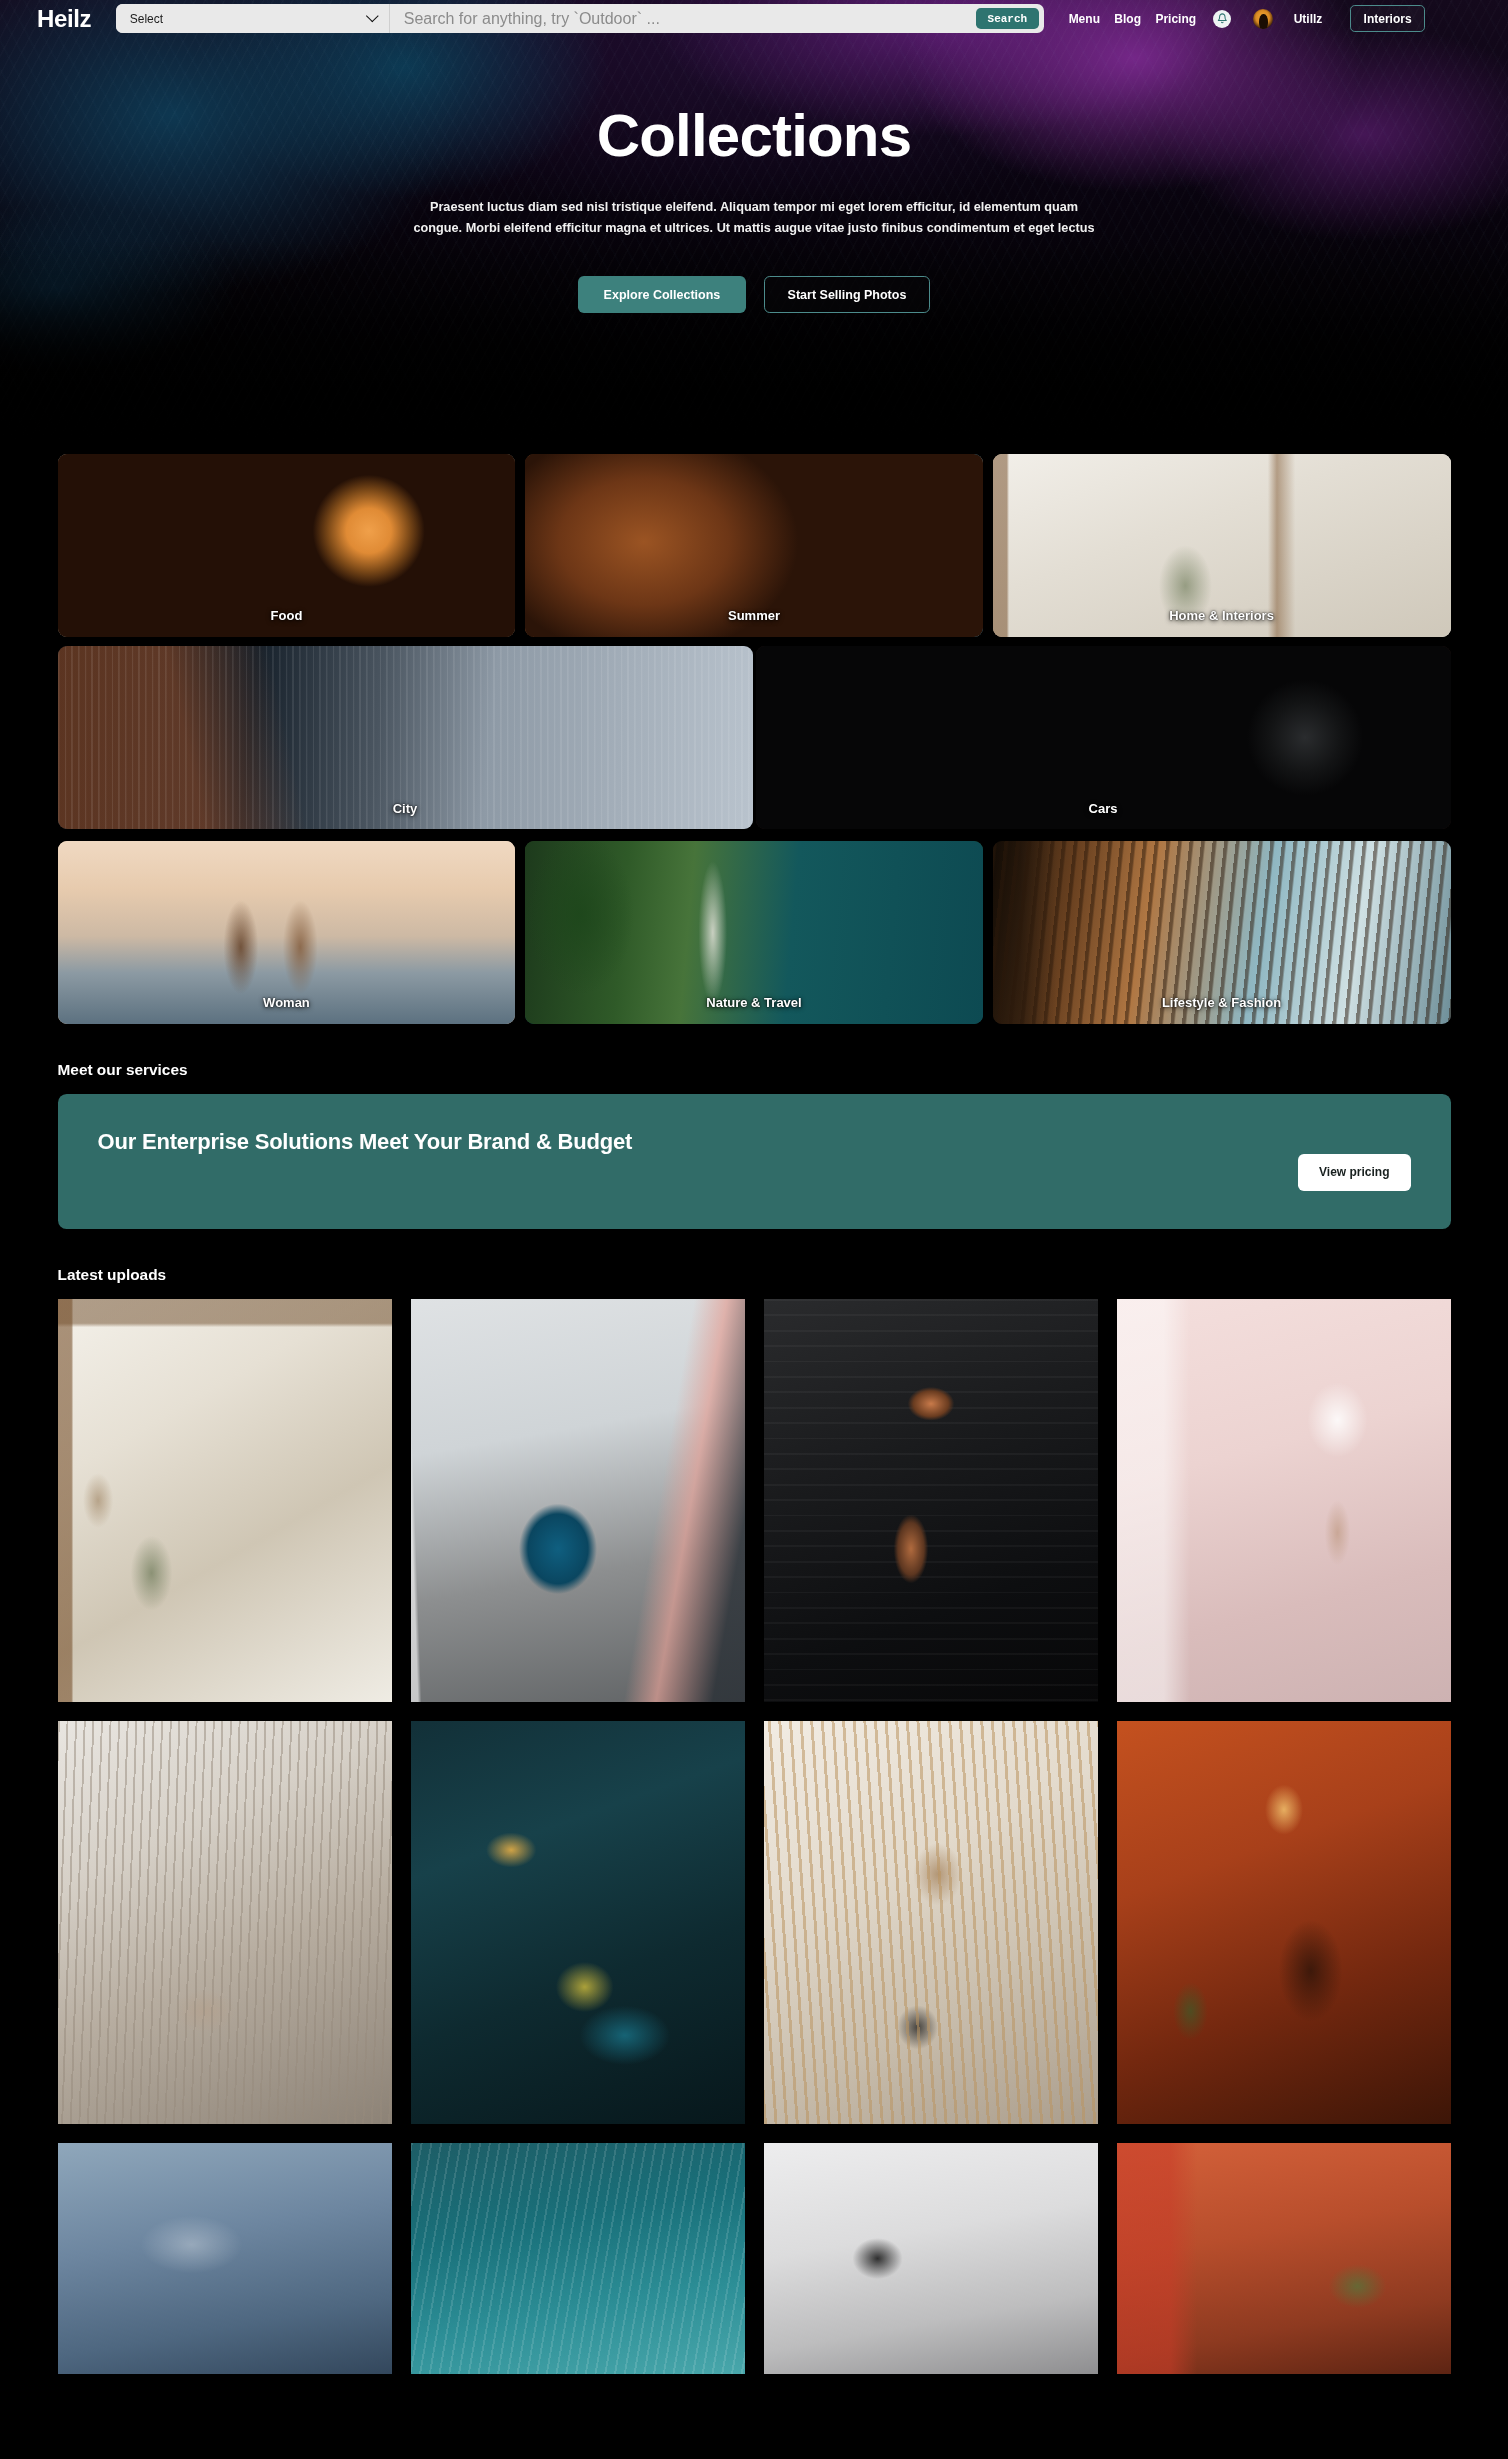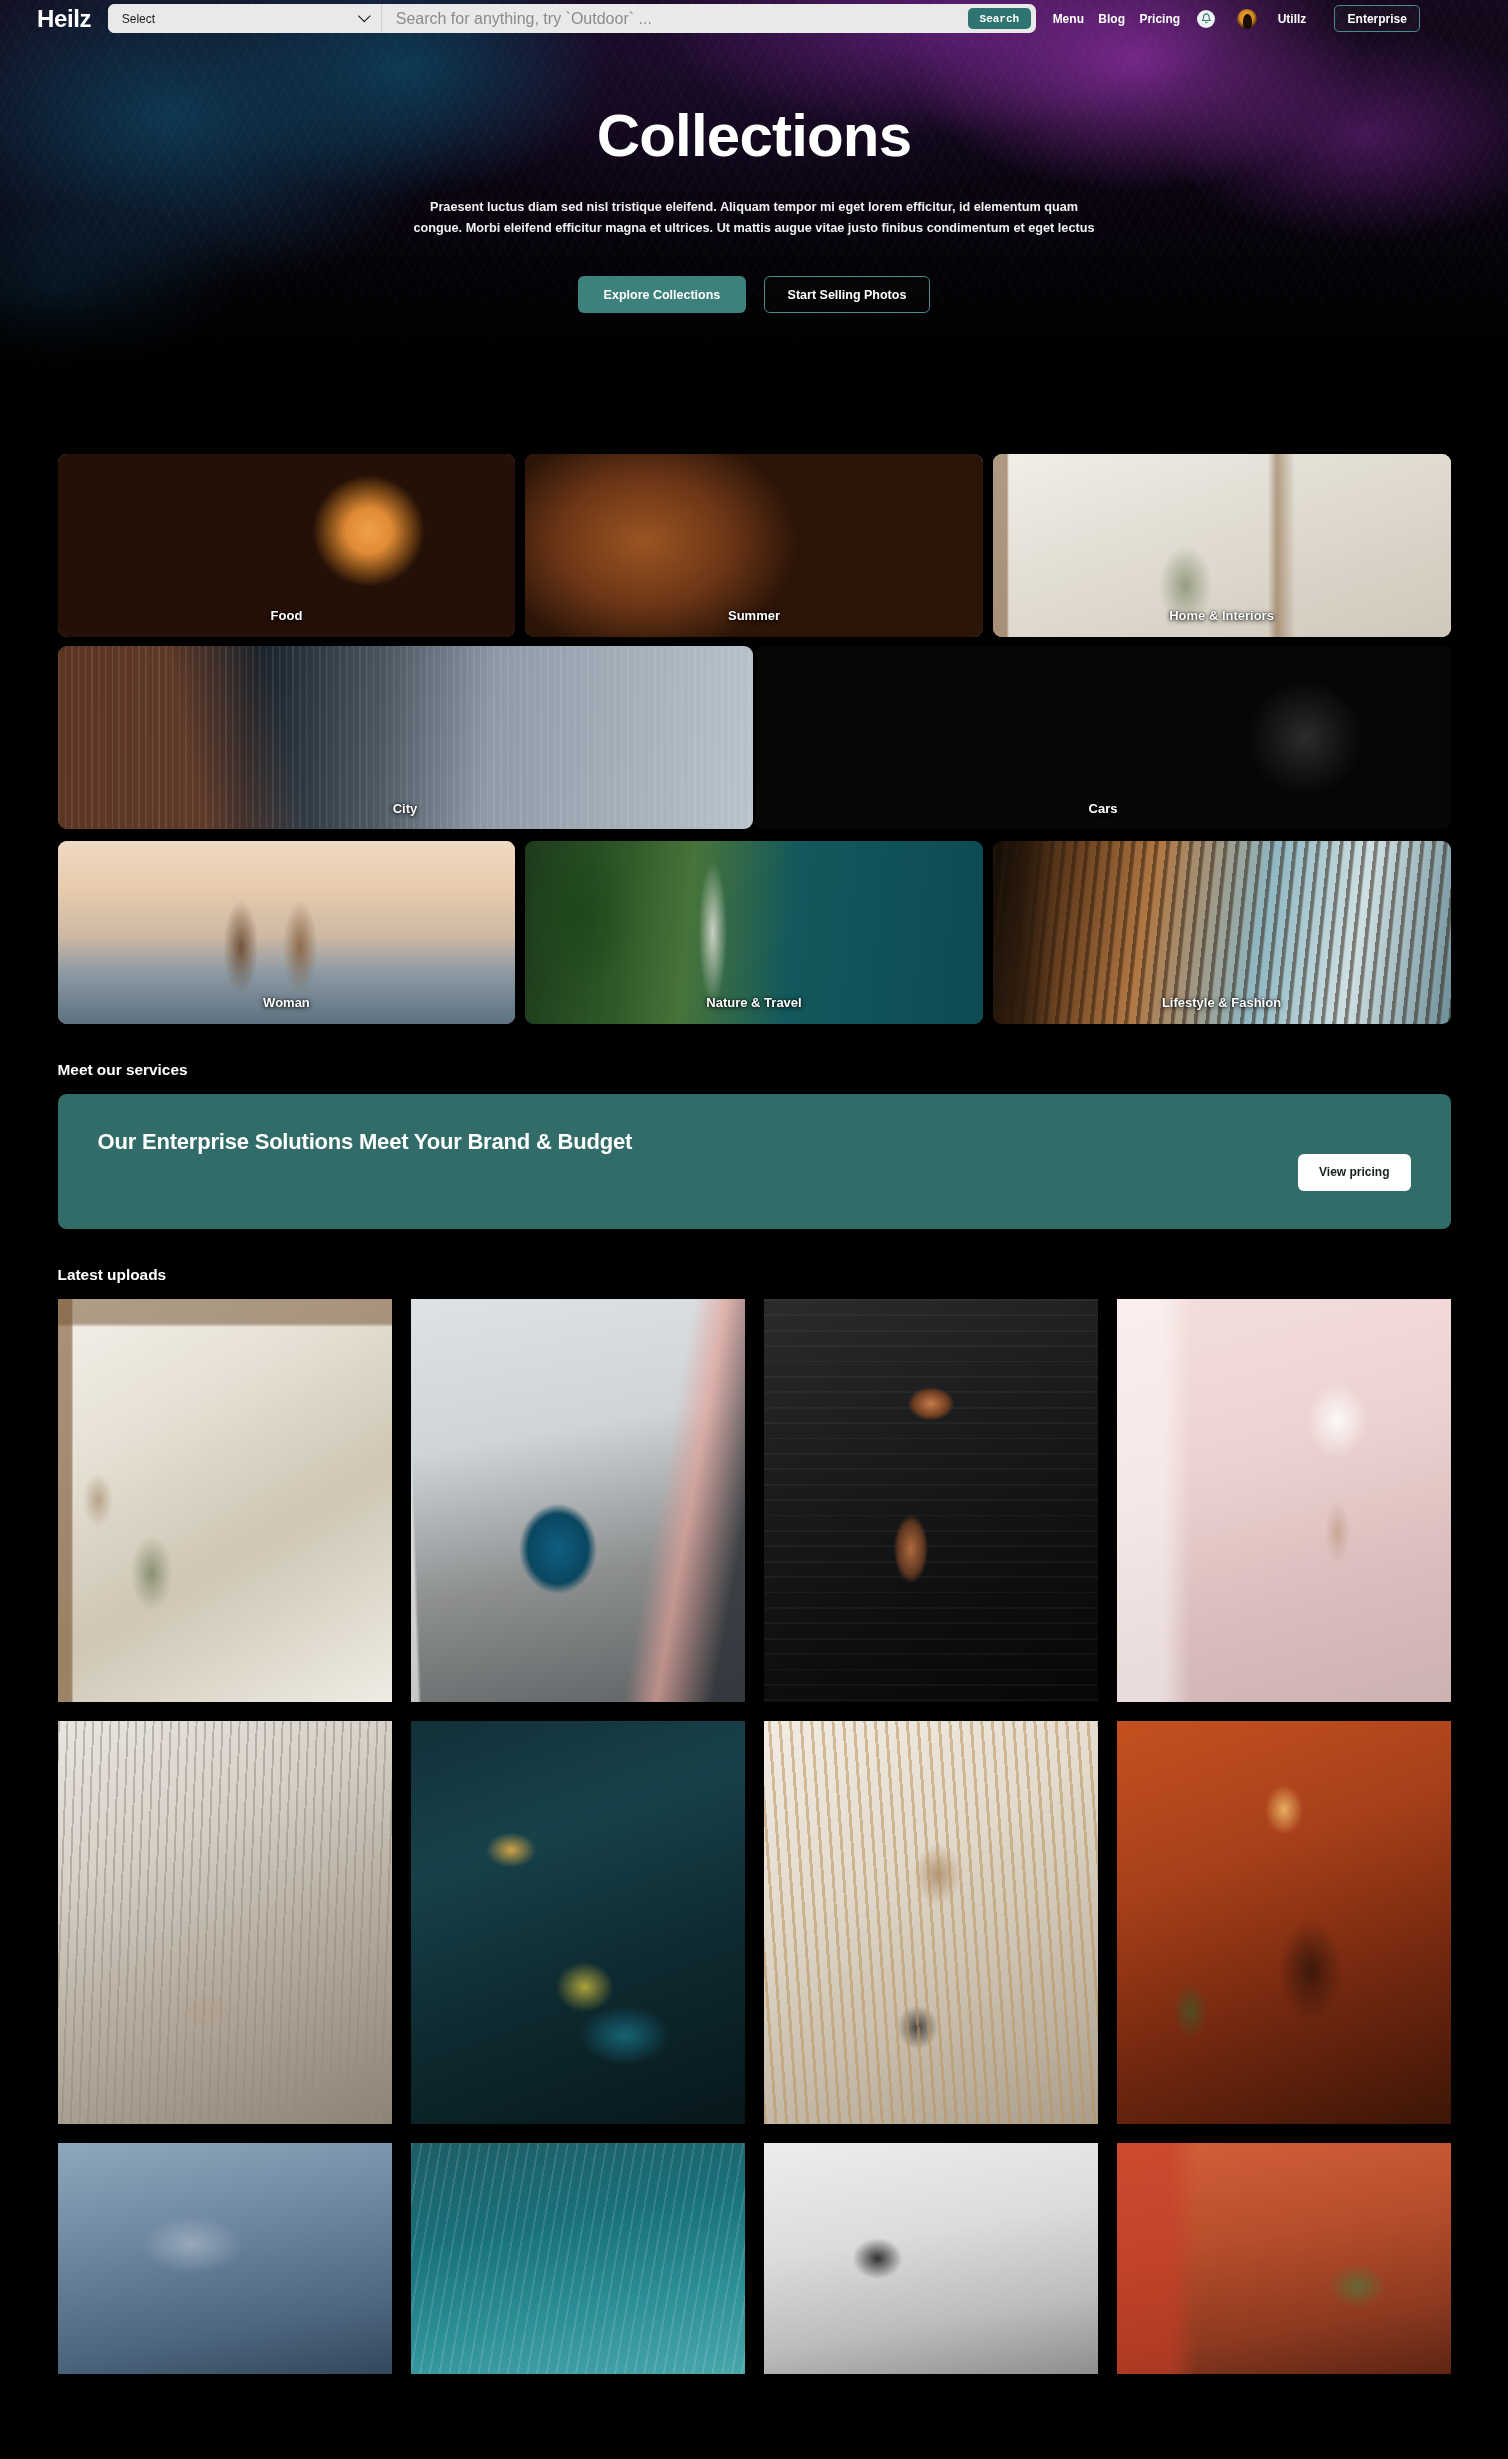--- a/index.html
+++ b/index.html
@@ -48,21 +48,21 @@
     background: linear-gradient(180deg, rgba(0,0,0,0) 0%, rgba(0,0,0,.72) 55%, #000 100%);
   }
 
   .topbar {
     position: relative;
     z-index: 5;
     display: flex;
     align-items: center;
     height: 37px;
     padding: 0 33px 0 37px;
-    gap: 0;
+    gap: 8px;
   }
   .brand {
     color: #ffffff;
     font-size: 24px;
     font-weight: 700;
     letter-spacing: -0.4px;
     margin-right: 17.3px;
     white-space: nowrap;
   }
   .searchwrap {
@@ -487,21 +487,21 @@
       <span class="bell">
         <svg viewBox="0 0 24 24" fill="none" stroke="#2e7470" stroke-width="2.4" stroke-linecap="round" stroke-linejoin="round">
           <path d="M18 8a6 6 0 0 0-12 0c0 7-3 9-3 9h18s-3-2-3-9"></path>
           <path d="M13.7 21a2 2 0 0 1-3.4 0"></path>
         </svg>
       </span>
 
       <span class="avatar"></span>
       <span class="username">Utillz</span>
 
-      <button class="contribute">Enterprise</button>
+      <button class="contribute">Interiors</button>
     </div>
   </div>
 
   <div class="hero-content">
     <h1 class="hero-title">Collections</h1>
     <p class="hero-sub">Praesent luctus diam sed nisl tristique eleifend. Aliquam tempor mi eget lorem efficitur, id elementum quam congue. Morbi eleifend efficitur magna et ultrices. Ut mattis augue vitae justo finibus condimentum et eget lectus</p>
     <div class="hero-btns">
       <button class="btn-primary">Explore Collections</button>
       <button class="btn-ghost">Start Selling Photos</button>
     </div>

